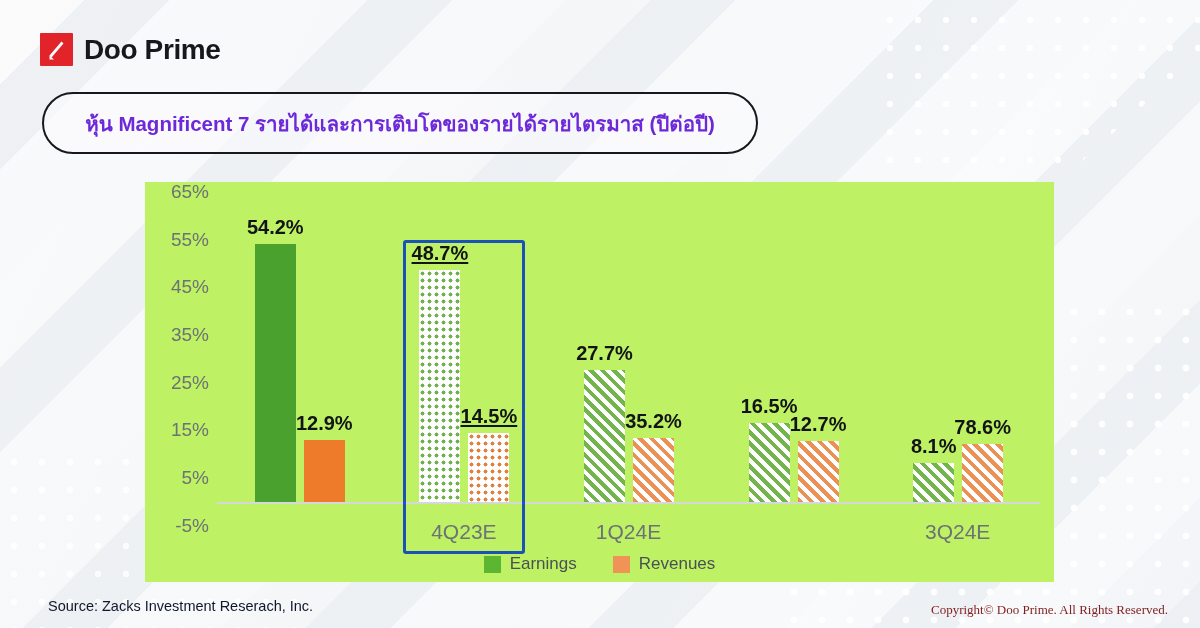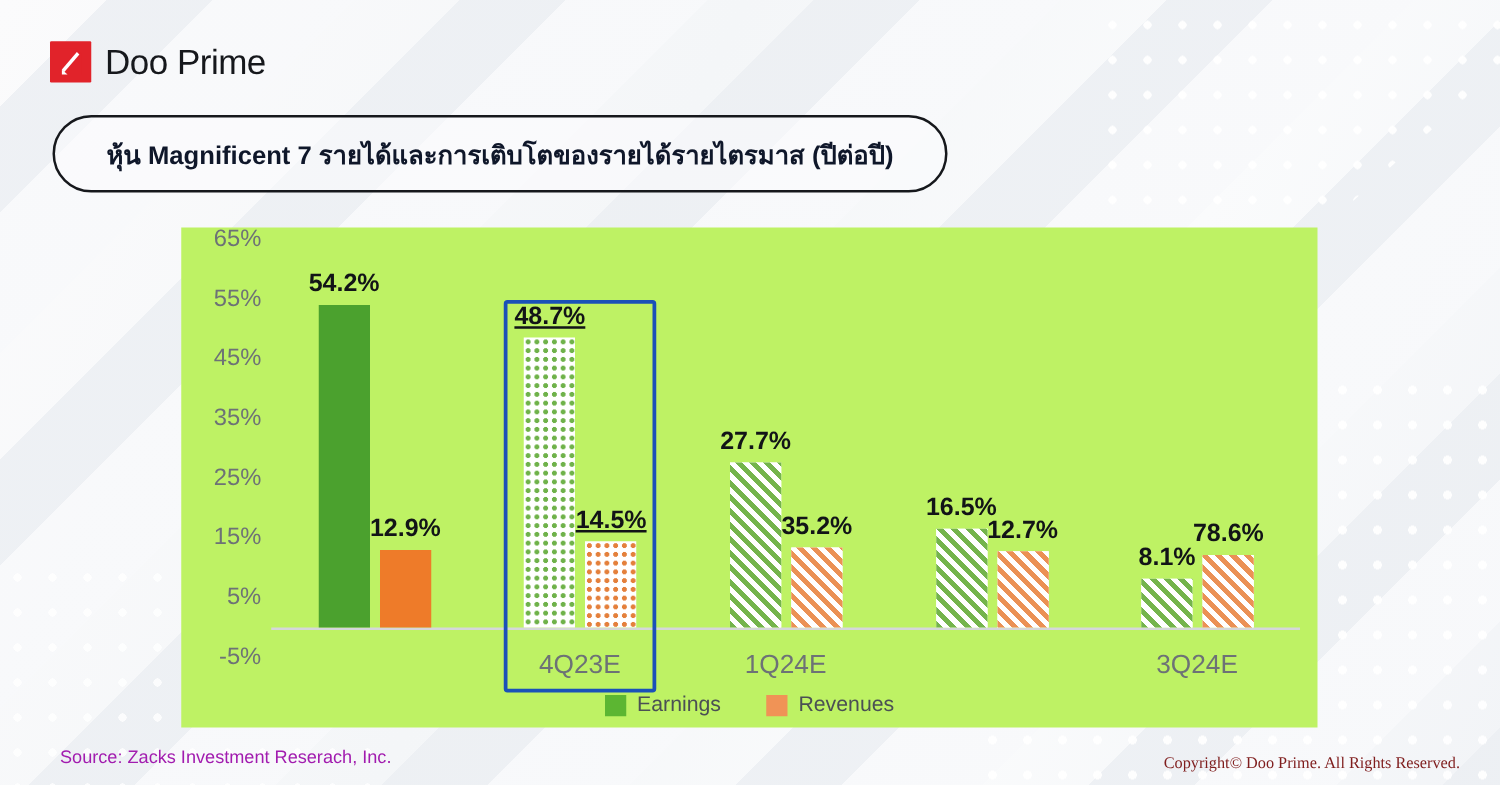--- a/index.html
+++ b/index.html
@@ -72,21 +72,21 @@
   #brand .mark {
     width: 33px; height: 33px;
     background: #e1232a;
     position: relative;
     border-radius: 1px;
     flex: none;
   }
   #brand .mark svg { position: absolute; inset: 0; }
   #brand .wordmark {
     font-size: 28px;
-    font-weight: normal;
+    font-weight: bold;
     color: #16181c;
     letter-spacing: -0.4px;
     white-space: nowrap;
   }
 
   
   #title-pill {
     position: absolute;
     left: 42px; top: 92px;
     width: 716px; height: 62px;
@@ -94,21 +94,21 @@
     border-radius: 34px;
     background: rgba(251,252,253,0.55);
     display: flex;
     align-items: center;
     justify-content: center;
     z-index: 6;
   }
   #title-pill .txt {
     font-size: 20.5px;
     font-weight: bold;
-    color: #0f172a;
+    color: #6d28d9;
     letter-spacing: 0px;
     white-space: nowrap;
   }
 
   
   #chart-card {
     position: absolute;
     left: 145px; top: 182px;
     width: 909px; height: 400px;
     background: #bef264;
@@ -258,21 +258,21 @@
     font-size: 17px;
     color: #4b5054;
     white-space: nowrap;
   }
 
   
   #footer-source {
     position: absolute;
     left: 48px; bottom: 14px;
     font-size: 14.5px;
-    color: #a21caf;
+    color: #0f172a;
     z-index: 6;
     white-space: nowrap;
   }
   #footer-copyright {
     position: absolute;
     right: 32px; bottom: 10px;
     font-size: 13px;
     color: #7f1d1d;
     z-index: 6;
     white-space: nowrap;

